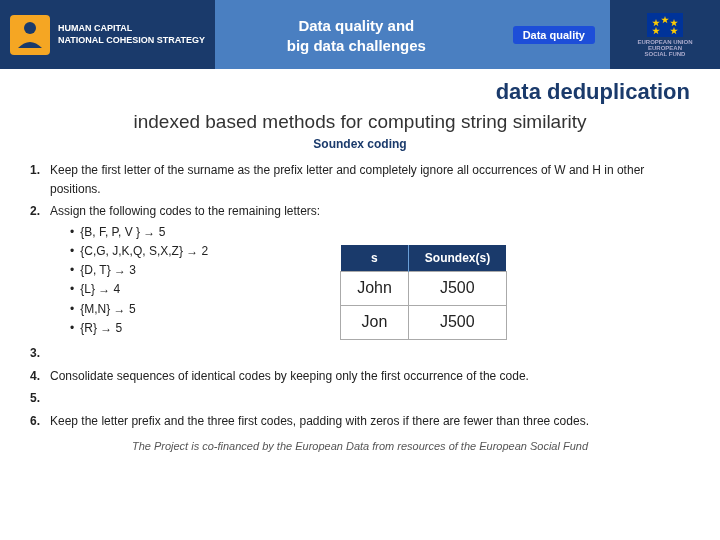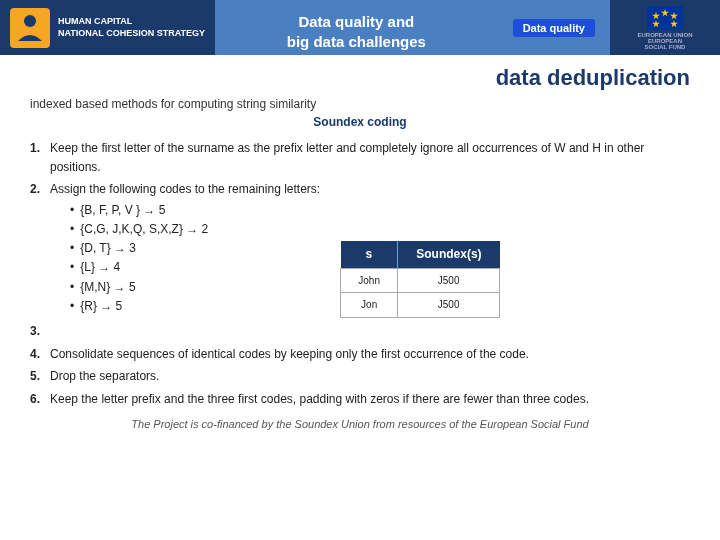--- a/index.html
+++ b/index.html
@@ -8,21 +8,21 @@
       height: 540px;
       font-family: Arial, sans-serif;
       background: #fff;
       overflow: hidden;
     }
 
     
     .header {
       display: flex;
       align-items: stretch;
-      height: 55px;
+      height: 69px;
       background: #fff;
     }
     .header-left {
       background: #1a3a6b;
       display: flex;
       align-items: center;
       padding: 0 10px;
       min-width: 200px;
     }
     .logo-area {
@@ -43,23 +43,23 @@
     .logo-text {
       color: #fff;
       font-size: 9px;
       font-weight: bold;
       line-height: 1.3;
       text-transform: uppercase;
     }
     .header-title {
       background: #4a7fc1;
       display: flex;
-      align-items: flex-end;
+      align-items: flex-start;
       justify-content: center;
-      padding: 4px 20px;
+      padding: 16px 20px;
       flex: 1;
       text-align: center;
     }
     .header-title span {
       color: #fff;
       font-size: 15px;
       font-weight: bold;
       line-height: 1.3;
     }
     .header-badge {
@@ -108,21 +108,22 @@
 
     .page-title {
       text-align: right;
       font-size: 22px;
       font-weight: bold;
       color: #1a3a6b;
       margin-bottom: 6px;
     }
 
     .subtitle {
-      font-size: 12px;
+      text-align: center;
+      font-size: 19px;
       color: #333;
       margin-bottom: 4px;
     }
 
     .section-heading {
       text-align: center;
       font-size: 12px;
       font-weight: bold;
       color: #1a3a6b;
       margin-bottom: 10px;
@@ -178,21 +179,21 @@
       color: #fff;
       padding: 4px 16px;
       text-align: center;
       font-weight: bold;
       font-size: 12px;
     }
     .soundex-table td {
       border: 1px solid #aaa;
       padding: 4px 16px;
       text-align: center;
-      font-size: 10px;
+      font-size: 16px;
     }
     .soundex-table tr:first-child th:first-child {
       border-right: 1px solid #6a9fd8;
     }
 
     .footer {
       text-align: center;
       font-size: 11px;
       color: #555;
       margin-top: 10px;
@@ -307,22 +308,21 @@
 
     <div class="numbered-item">
       <span class="num">3.</span>
     </div>
     <div class="numbered-item">
       <span class="num">4.</span>
       <span>Consolidate sequences of identical codes by keeping only the first occurrence of the code.</span>
     </div>
     <div class="numbered-item">
       <span class="num">5.</span>
-      <span>Drop the separators.</span>
     </div>
     <div class="numbered-item">
       <span class="num">6.</span>
       <span>Keep the letter prefix and the three first codes, padding with zeros if there are fewer than three codes.</span>
     </div>
   </div>
 
-  <div class="footer">The Project is co-financed by the Soundex Union from resources of the European Social Fund</div>
+  <div class="footer">The Project is co-financed by the European Data from resources of the European Social Fund</div>
 </div>
 
 </body></html>

